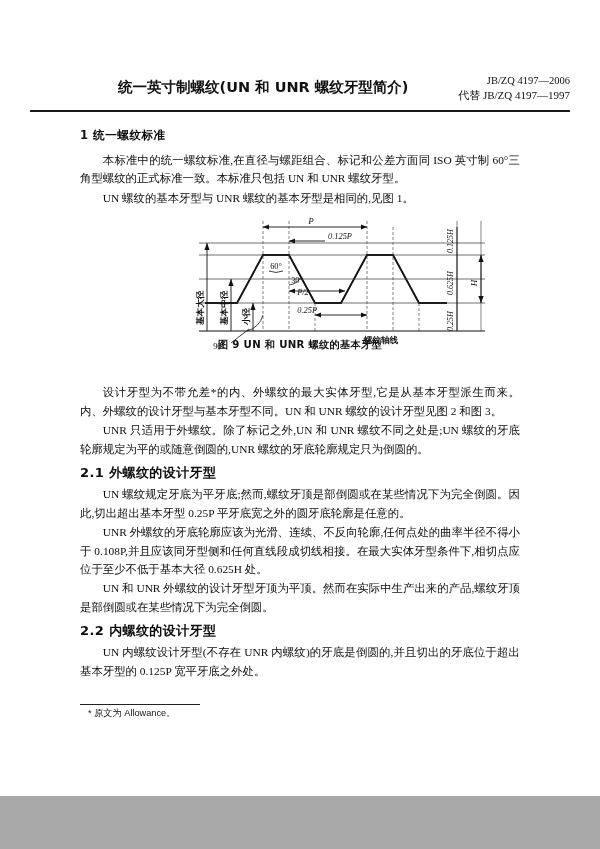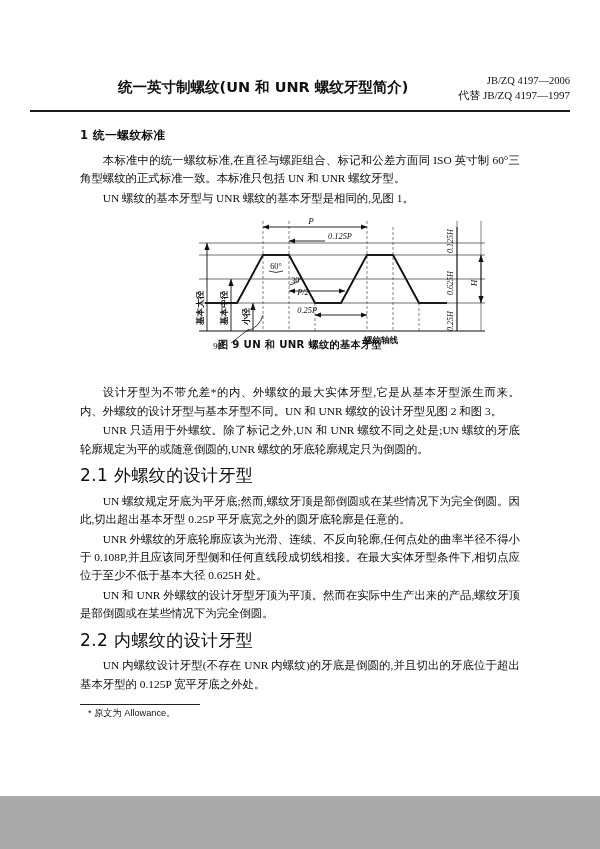--- a/index.html
+++ b/index.html
@@ -32,21 +32,21 @@
     font-family:"Liberation Serif","DejaVu Serif",serif;
     font-size:11.4px;color:#0d0d0d;line-height:1.62;
     text-align:justify;
   }
   h2.sec{
     font-family:"DejaVu Sans","Liberation Sans",sans-serif;
     font-weight:bold;font-size:11.6px;margin:0 0 6px 0;letter-spacing:.5px;
   }
   h3.sec{
     font-family:"DejaVu Sans","Liberation Sans",sans-serif;
-    font-weight:normal;font-size:17px;margin:4px 0 2px 0;letter-spacing:.4px;
+    font-weight:bold;font-size:13px;margin:4px 0 2px 0;letter-spacing:.4px;
   }
   p.para{margin:0 0 1px 0;text-indent:2em;}
   .gap-s{height:5px;}
   
   .figwrap{position:absolute;left:185px;top:203px;width:330px;height:162px;}
   .figcap{
     position:absolute;left:0;right:0;top:338px;text-align:center;
     font-family:"DejaVu Sans","Liberation Sans",sans-serif;
     font-weight:bold;font-size:10.2px;color:#111;letter-spacing:.3px;
   }

